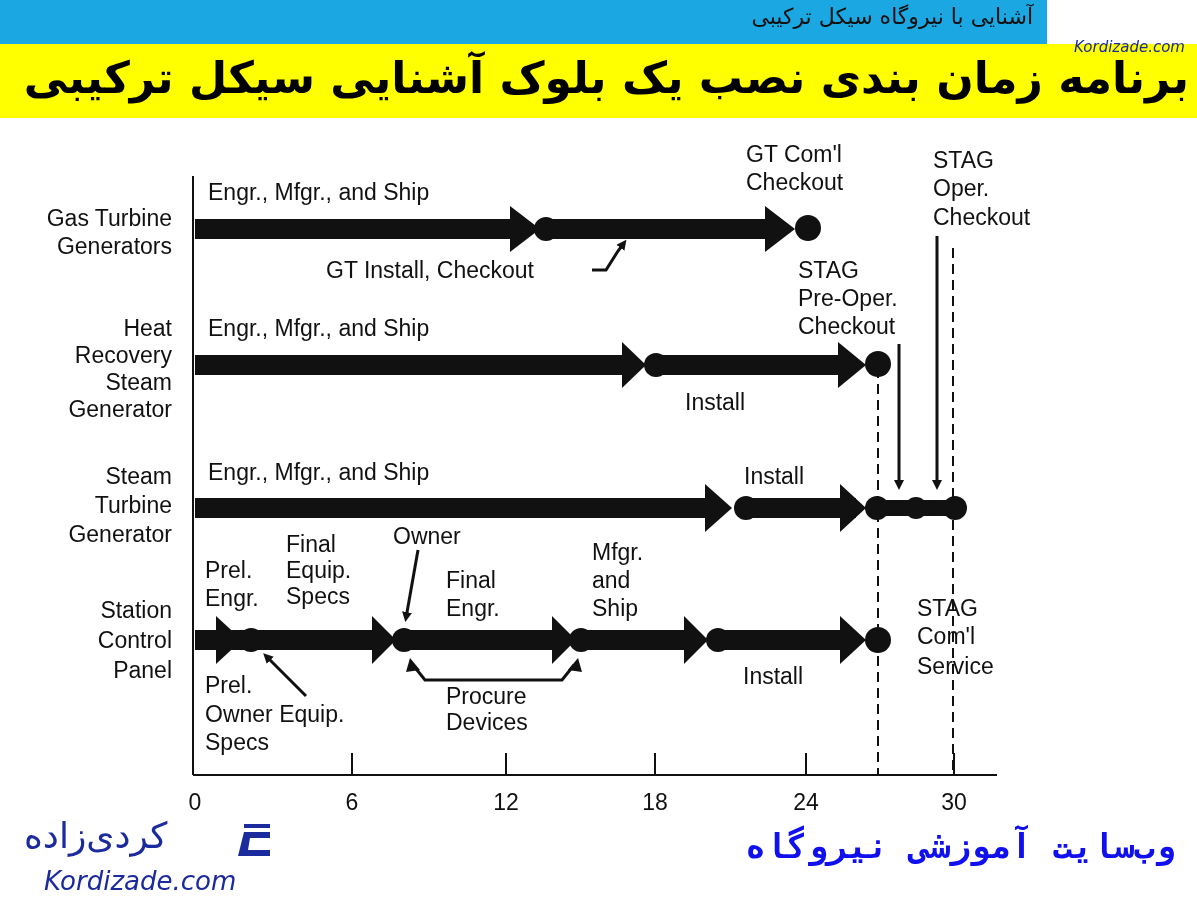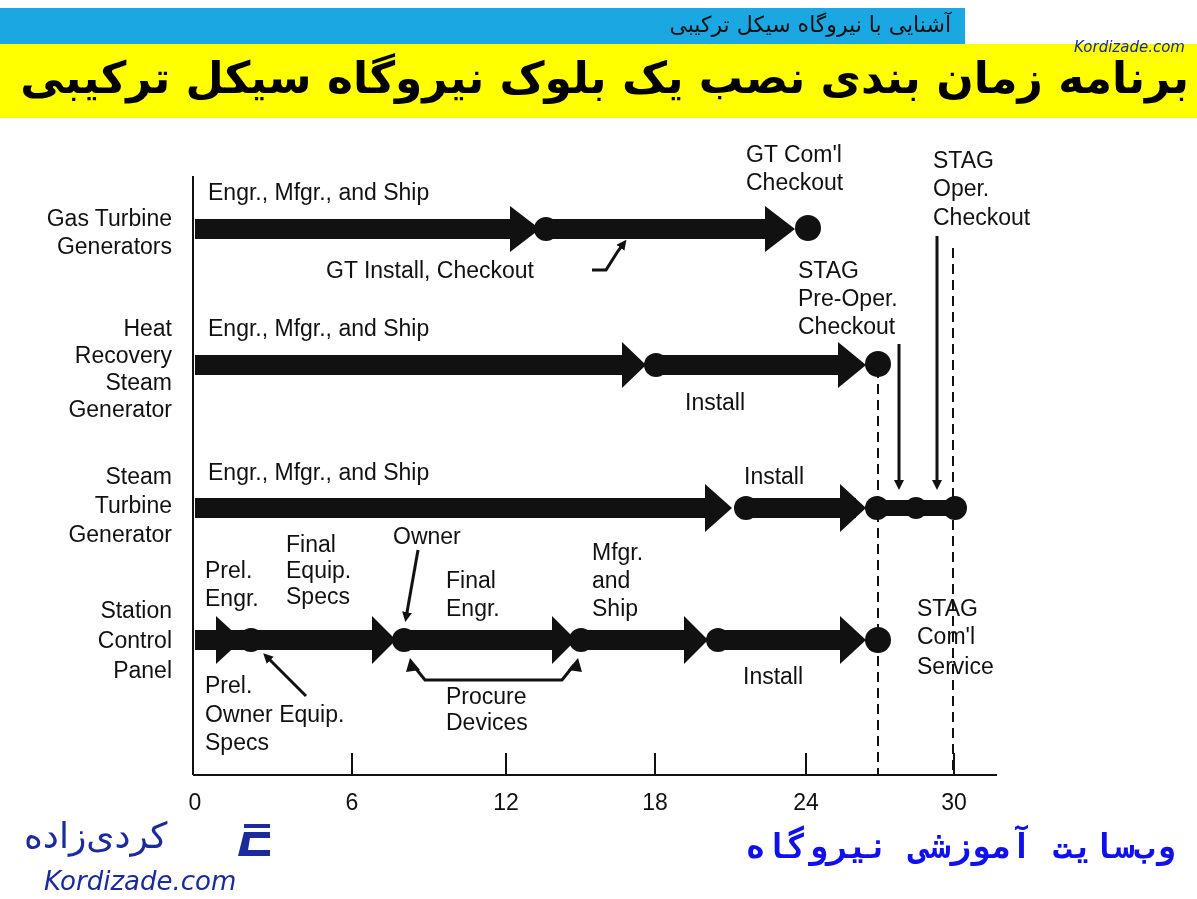--- a/index.html
+++ b/index.html
@@ -2,21 +2,21 @@
 <html><head>
 <meta charset="utf-8">
 <style>
   html, body { margin: 0; padding: 0; }
   body {
     width: 1197px; height: 899px; position: relative; overflow: hidden;
     background: #ffffff;
     font-family: "Liberation Sans", "DejaVu Sans", sans-serif;
   }
   .topbar {
-    position: absolute; left: 0; top: 8px; width: 965px; height: 44px;
+    position: absolute; left: 0; top: 0; width: 1047px; height: 44px;
     background: #1aa7e2;
   }
   .topbar-title {
     position: absolute; right: 14px; top: 4px;
     font-family: "DejaVu Sans", sans-serif; font-size: 22px; color: #111;
     direction: rtl; white-space: nowrap;
   }
   .topbar-site {
     position: absolute; right: 12px; top: 38px;
     font-family: "DejaVu Sans", sans-serif; font-style: italic;
@@ -58,21 +58,21 @@
   }
 </style>
 </head>
 <body>
 
 <div class="topbar">
   <div class="topbar-title">آشنایی با نیروگاه سیکل ترکیبی</div>
 </div>
 <div class="topbar-site">Kordizade.com</div>
 <div class="titlebar">
-  <div class="titlebar-text">برنامه زمان بندی نصب یک بلوک نیروگاه سیکل ترکیبی</div>
+  <div class="titlebar-text">برنامه زمان بندی نصب یک بلوک آشنایی سیکل ترکیبی</div>
 </div>
 
 <svg class="diagram" width="1197" height="700" viewBox="0 0 1197 700">
   <defs>
     <marker id="ah" markerWidth="10" markerHeight="10" refX="6" refY="5" orient="auto" markerUnits="userSpaceOnUse">
       <path d="M0,0 L10,5 L0,10 Z" fill="#111"></path>
     </marker>
   </defs>
 
   <g>

